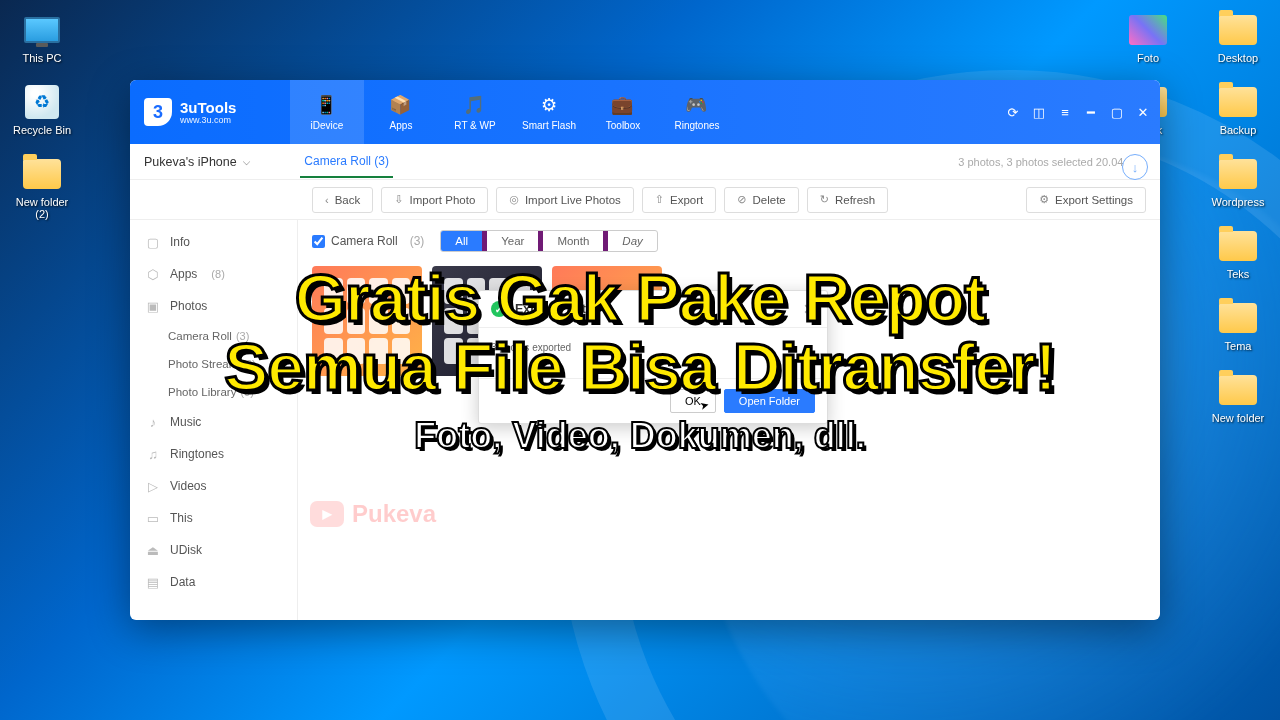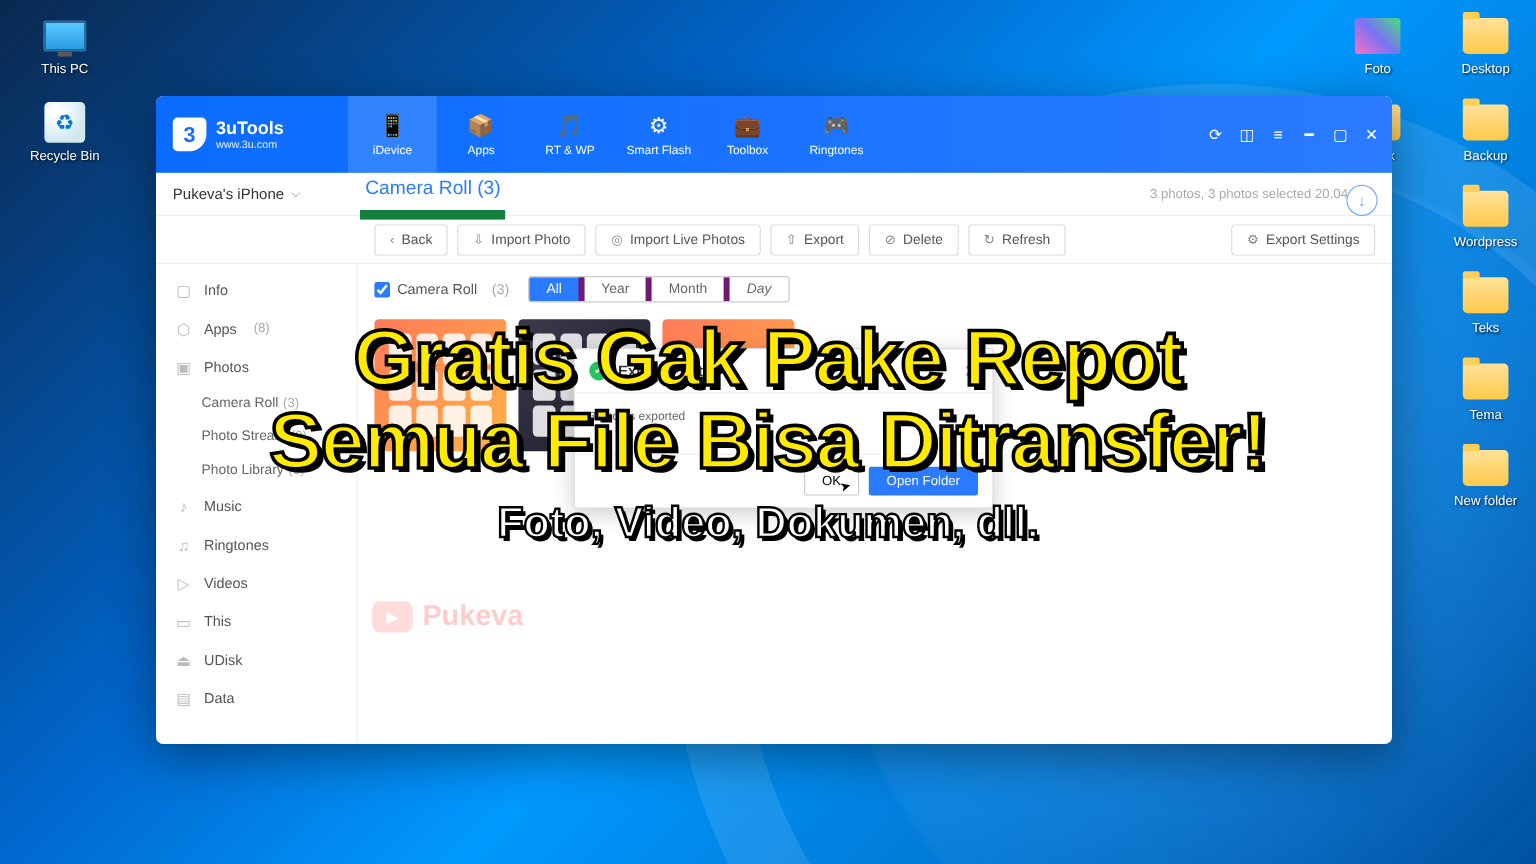--- a/index.html
+++ b/index.html
@@ -4,21 +4,21 @@
 <style>
 * { margin: 0; padding: 0; box-sizing: border-box; font-family: "Segoe UI", Arial, sans-serif; }
 body { width: 1280px; height: 720px; overflow: hidden; position: relative; background: linear-gradient(135deg, #0a2850 0%, #0066cc 35%, #0099ff 55%, #0052a3 100%); }
 
 
 .wallpaper { position: absolute; inset: 0; overflow: hidden; }
 .bloom { position: absolute; right: -120px; bottom: -120px; width: 700px; height: 700px; border-radius: 50%; background: radial-gradient(circle at 30% 30%, rgba(255,255,255,0.4), rgba(100,180,255,0.2) 40%, transparent 70%); filter: blur(2px); }
 .bloom2 { position: absolute; right: -180px; bottom: -250px; width: 900px; height: 900px; border-radius: 50%; border: 60px solid rgba(180,220,255,0.15); }
 
 
-.desktop-icons-left { position: absolute; left: 22px; top: 10px; display: flex; flex-direction: column; gap: 18px; }
+.desktop-icons-left { position: absolute; left: 10px; top: 10px; display: flex; flex-direction: column; gap: 18px; }
 .desktop-icons-right { position: absolute; right: 10px; top: 10px; display: flex; gap: 26px; }
 .desktop-col { display: flex; flex-direction: column; gap: 18px; }
 .desktop-icon { width: 64px; display: flex; flex-direction: column; align-items: center; gap: 2px; cursor: pointer; }
 .desktop-icon .glyph { width: 40px; height: 40px; display: flex; align-items: center; justify-content: center; }
 .desktop-icon .label { color: #fff; font-size: 11px; text-align: center; text-shadow: 1px 1px 2px rgba(0,0,0,0.8); line-height: 1.1; }
 .folder-glyph { width: 38px; height: 30px; background: linear-gradient(#ffe29a, #ffc94a); border-radius: 2px 4px 4px 4px; position: relative; }
 .folder-glyph::before { content: ""; position: absolute; top: -5px; left: 0; width: 14px; height: 6px; background: #ffcf5c; border-radius: 2px 2px 0 0; }
 .pc-glyph { width: 36px; height: 26px; background: linear-gradient(#5ac8ff,#2a9de0); border: 2px solid #2a6fa0; border-radius: 2px; position: relative; }
 .pc-glyph::after { content:""; position: absolute; bottom: -6px; left: 10px; width: 12px; height: 4px; background: #5a5a5a; border-radius: 1px; }
 .recycle-glyph { width: 34px; height: 34px; background: radial-gradient(circle at 30% 25%, #fff 10%, #d0e8f0 70%); border-radius: 4px; position: relative; display:flex;align-items:center;justify-content:center;color:#0078d4;font-size:18px;}
@@ -38,21 +38,21 @@
 .navtab.active { background: rgba(255,255,255,0.14); }
 .navtab .icon { font-size: 18px; }
 .win-controls { margin-left: auto; display: flex; align-items: center; gap: 4px; padding-right: 6px; }
 .win-controls .icn { width: 22px; height: 22px; display: flex; align-items: center; justify-content: center; font-size: 13px; cursor: pointer; border-radius: 3px; }
 .dl-icon { position: absolute; right: 12px; top: 74px; width: 26px; height: 26px; border: 1.5px solid #76aefc; color:#76aefc; border-radius: 50%; display:flex;align-items:center;justify-content:center;font-size:13px;cursor:pointer; z-index: 2; background:#fff;}
 
 
 .subheader { height: 36px; display: flex; align-items: center; padding: 0 14px; border-bottom: 1px solid #eee; }
 .device-picker { font-size: 12.5px; color: #333; display:flex;align-items:center;gap:6px;cursor:pointer;}
 .device-picker::after { content:"⌵"; font-size:10px;color:#888;}
-.breadcrumb-tab { margin-left: 50px; font-size: 16px; color: #2a7bff; padding: 8px 4px; border-bottom: 8px solid #15803d; cursor: pointer; }
+.breadcrumb-tab { margin-left: 50px; font-size: 12px; color: #2a7bff; padding: 8px 4px; border-bottom: 2px solid #15803d; cursor: pointer; }
 .status-right { margin-left: auto; font-size: 11px; color: #aaa; }
 
 
 .toolbar { height: 40px; display: flex; align-items: center; gap: 8px; padding: 0 14px 0 182px; border-bottom: 1px solid #eee; }
 .btn { height: 26px; padding: 0 12px; border: 1px solid #ddd; border-radius: 3px; font-size: 11.5px; color: #555; background: #fff; display: flex; align-items: center; gap: 6px; cursor: pointer; }
 .btn .icn { color: #888; font-size: 11px; }
 .toolbar .spacer { flex: 1; }
 
 
 .body { flex: 1; display: flex; min-height: 0; }
@@ -117,20 +117,26 @@
     <div class="glyph">
         <div class="pc-glyph"></div>
       </div>
     <span class="label">This PC</span>
   </div>
   <div class="desktop-icon">
     <div class="glyph">
         <div class="recycle-glyph">♻</div>
       </div>
     <span class="label">Recycle Bin</span>
+  </div>
+  <div class="desktop-icon">
+    <div class="glyph">
+        <div class="folder-glyph"></div>
+      </div>
+    <span class="label">New folder (2)</span>
   </div>
 </div>
 
 <div class="desktop-icons-right">
   <div class="desktop-col">
     <div class="desktop-icon">
       <div class="glyph">
           <div class="foto-glyph"></div>
         </div>
       <span class="label">Foto</span>

